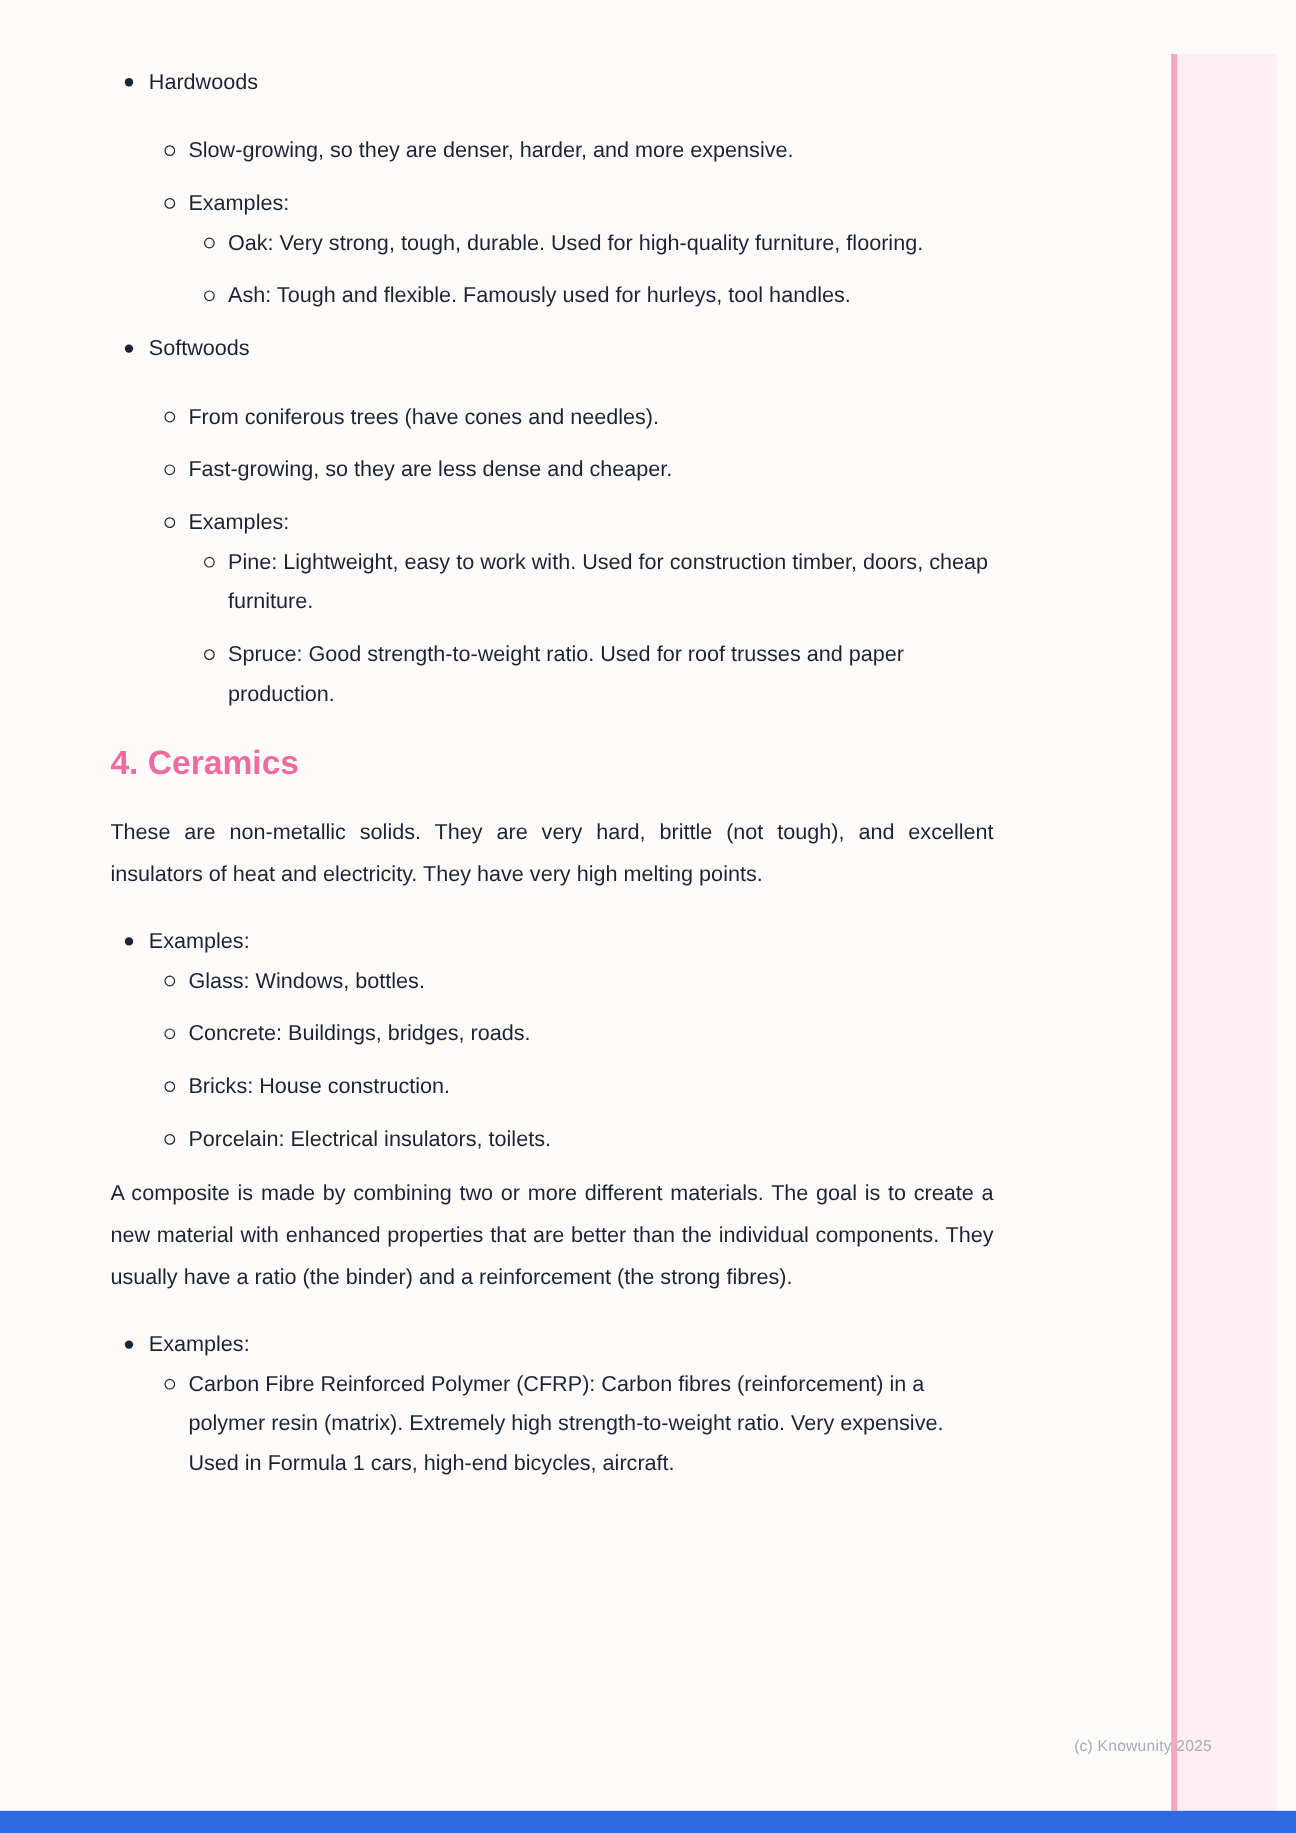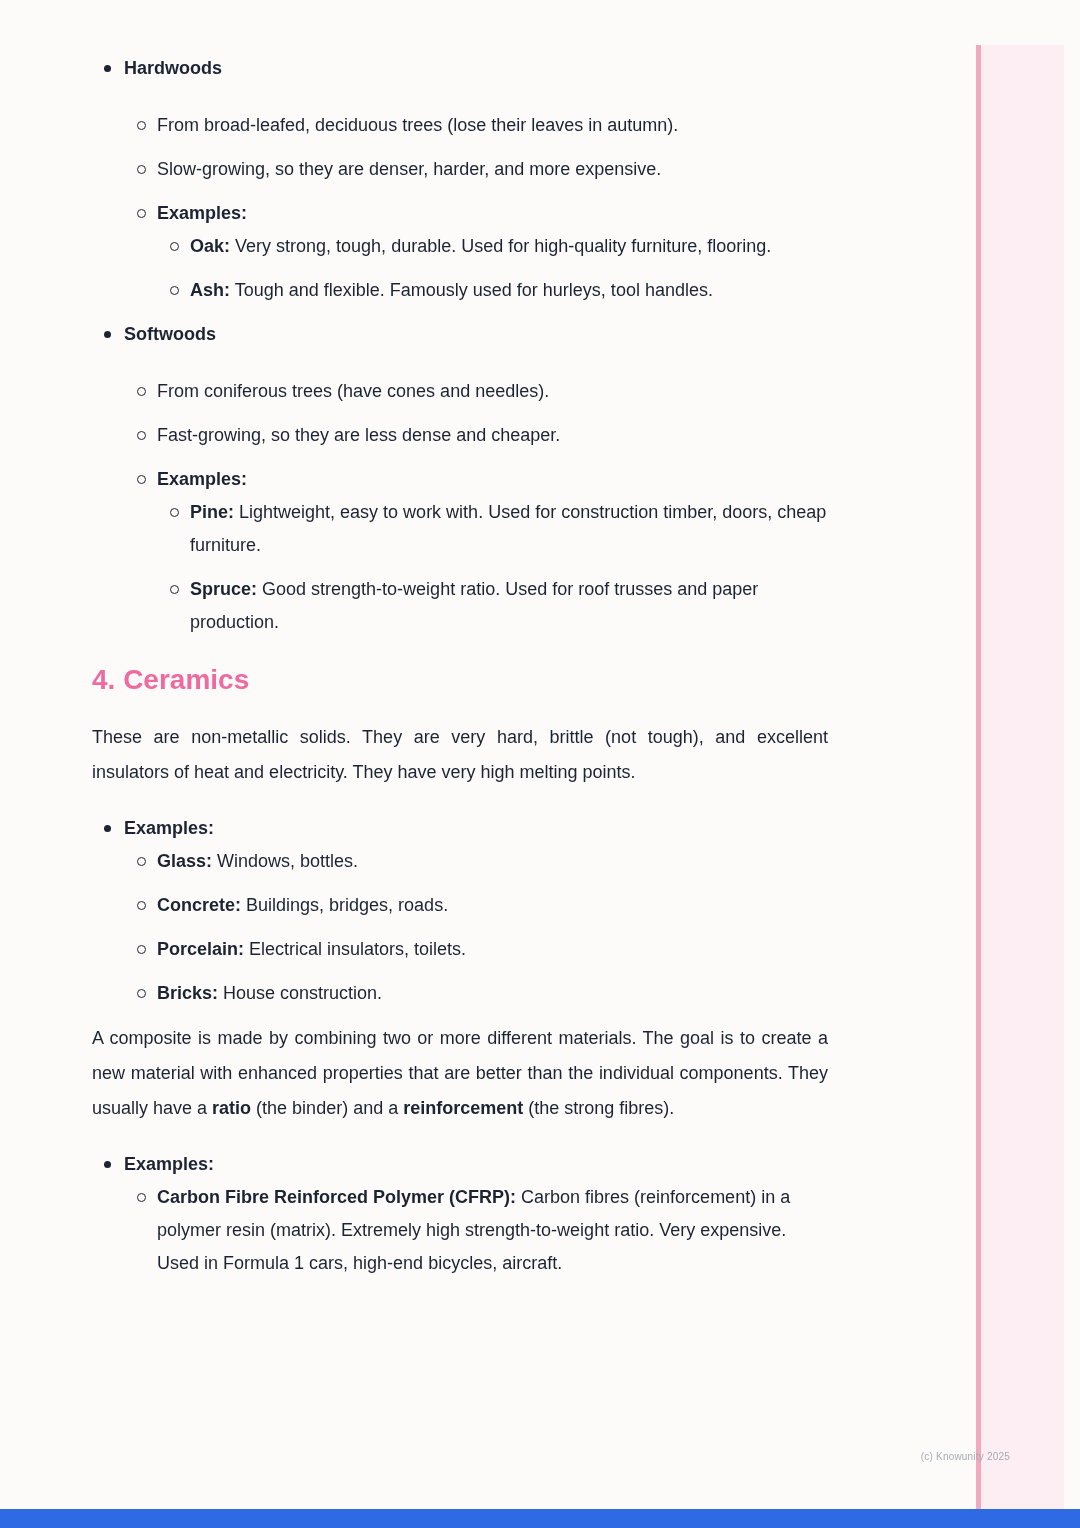--- a/index.html
+++ b/index.html
@@ -31,50 +31,46 @@
   .mk { flex:0 0 22px; position:relative; }
   .dot::before {
     content:""; position:absolute; left:2px; top:13px; width:7px; height:7px;
     border-radius:50%; background:var(--text,#1c2433);
   }
   .circ::before {
     content:""; position:absolute; left:2px; top:12px; width:7px; height:7px;
     border-radius:50%; border:1.7px solid var(--text,#1c2433); background:transparent;
   }
   .txt { flex:1 1 auto; }
-  strong { font-weight:700; }
+  strong { font-weight:400; }
   h2 {
     color:var(--heading_pink,#ee6a9f); font-size:28px; font-weight:700;
     line-height:29px; margin:26px 0 26px 0;
   }
   p.para { text-align:justify; line-height:35px; margin-bottom:22px; }
   .watermark {
-    position:absolute; right:70px; bottom:66px; font-size:10px;
+    position:absolute; right:70px; bottom:66px; font-size:13px;
     color:#a6abb5; z-index:6; letter-spacing:0.2px;
   }
 </style>
 </head>
 <body>
 
 <div class="page">
 
   <div class="side-stripe">
     <div class="stripe-line"></div>
   </div>
 
   <div class="content">
 
     <div class="group">
       <div class="li l1 title-item">
         <span class="mk dot"></span>
         <div class="txt"><strong>Hardwoods</strong></div>
-      </div>
-      <div class="li l2">
-        <span class="mk circ"></span>
-        <div class="txt"><span>From broad-leafed, deciduous trees (lose their leaves in autumn).</span></div>
       </div>
       <div class="li l2">
         <span class="mk circ"></span>
         <div class="txt"><span>Slow-growing, so they are denser, harder, and more expensive.</span></div>
       </div>
       <div class="li l2 tight">
         <span class="mk circ"></span>
         <div class="txt"><strong>Examples:</strong></div>
       </div>
       <div class="li l3">
@@ -125,25 +121,25 @@
       <div class="li l2">
         <span class="mk circ"></span>
         <div class="txt"><strong>Glass:</strong><span> Windows, bottles.</span></div>
       </div>
       <div class="li l2">
         <span class="mk circ"></span>
         <div class="txt"><strong>Concrete:</strong><span> Buildings, bridges, roads.</span></div>
       </div>
       <div class="li l2">
         <span class="mk circ"></span>
-        <div class="txt"><strong>Porcelain:</strong><span> Electrical insulators, toilets.</span></div>
+        <div class="txt"><strong>Bricks:</strong><span> House construction.</span></div>
       </div>
       <div class="li l2">
         <span class="mk circ"></span>
-        <div class="txt"><strong>Bricks:</strong><span> House construction.</span></div>
+        <div class="txt"><strong>Porcelain:</strong><span> Electrical insulators, toilets.</span></div>
       </div>
     </div>
 
     <p class="para"><span>A composite is made by combining two or more different materials. The goal is to create a new material with enhanced properties that are better than the individual components. They usually have a </span><strong>ratio</strong><span> (the binder) and a </span><strong>reinforcement</strong><span> (the strong fibres).</span></p>
 
     <div class="group">
       <div class="li l1 tight">
         <span class="mk dot"></span>
         <div class="txt"><strong>Examples:</strong></div>
       </div>

